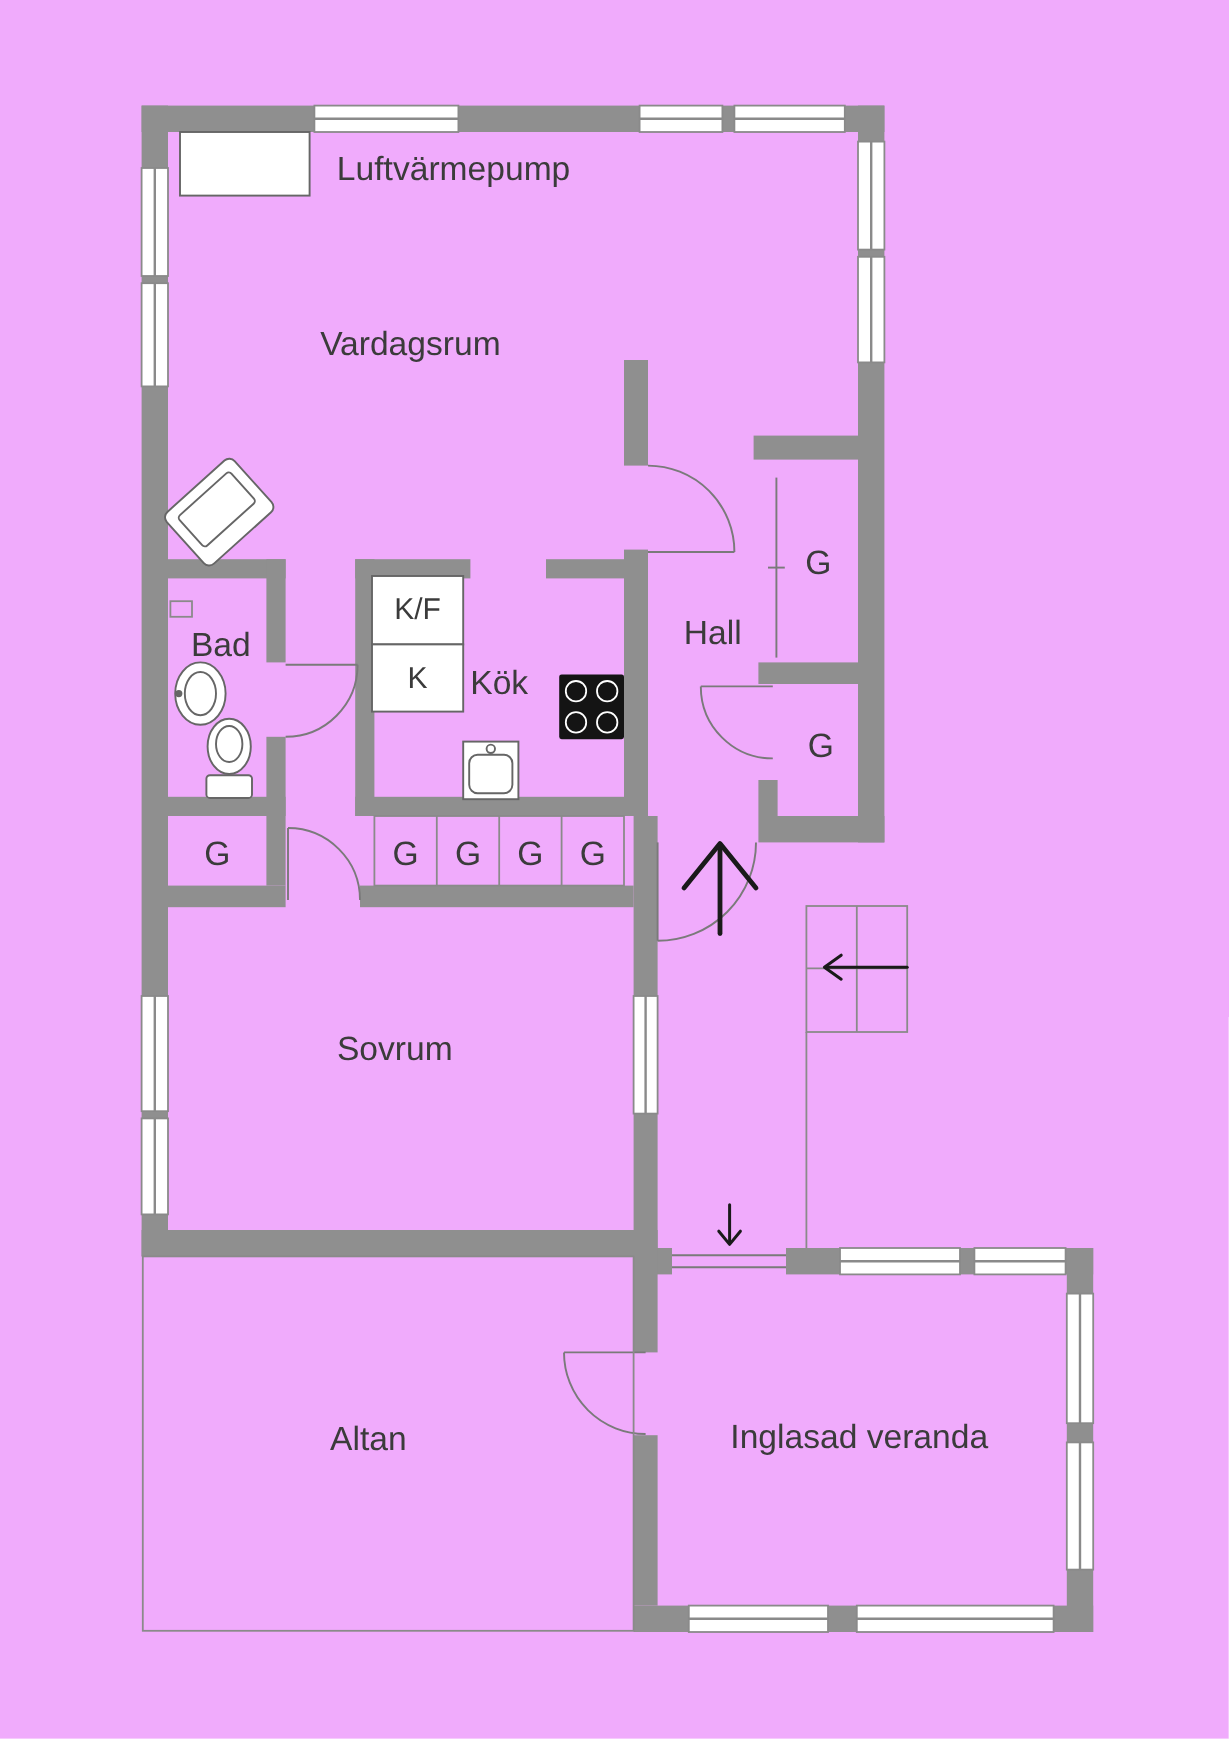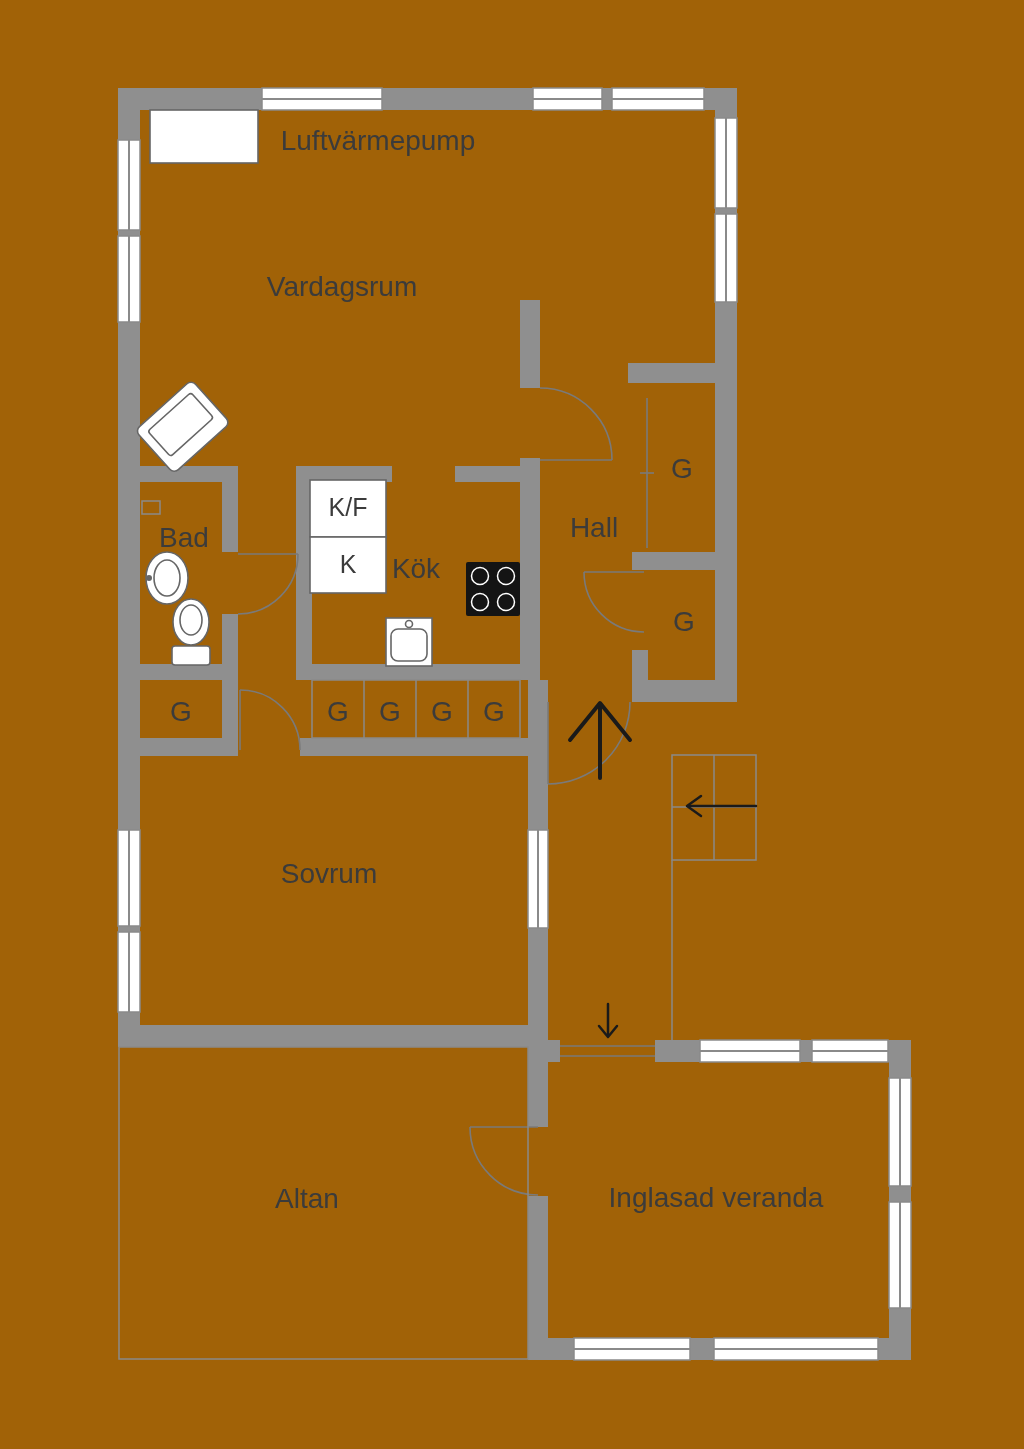--- a/index.html
+++ b/index.html
@@ -1,19 +1,19 @@
 <!DOCTYPE html>
 <html><head>
 <meta charset="utf-8">
 <style>
   html,body { margin:0; padding:0; background:#ffffff; }
   .plan {
     position:relative;
     width:1024px; height:1449px;
-    background:#a16207;
+    background:#f0abfc;
     font-family:"Liberation Sans", sans-serif;
     overflow:hidden;
   }
   svg { display:block; }
   .win-rect  { fill:#ffffff; stroke:#8a8a8a; stroke-width:1.5; }
   .win-line  { stroke:#8a8a8a; stroke-width:2; }
   .door      { stroke:#7a7a7a; stroke-width:1.6; fill:none; }
   .thin      { stroke:#8a8a8a; stroke-width:1.5; fill:none; }
   .furn      { stroke:#666666; stroke-width:1.6; fill:#ffffff; }
   .burner    { stroke:#ffffff; stroke-width:1.5; fill:none; }

